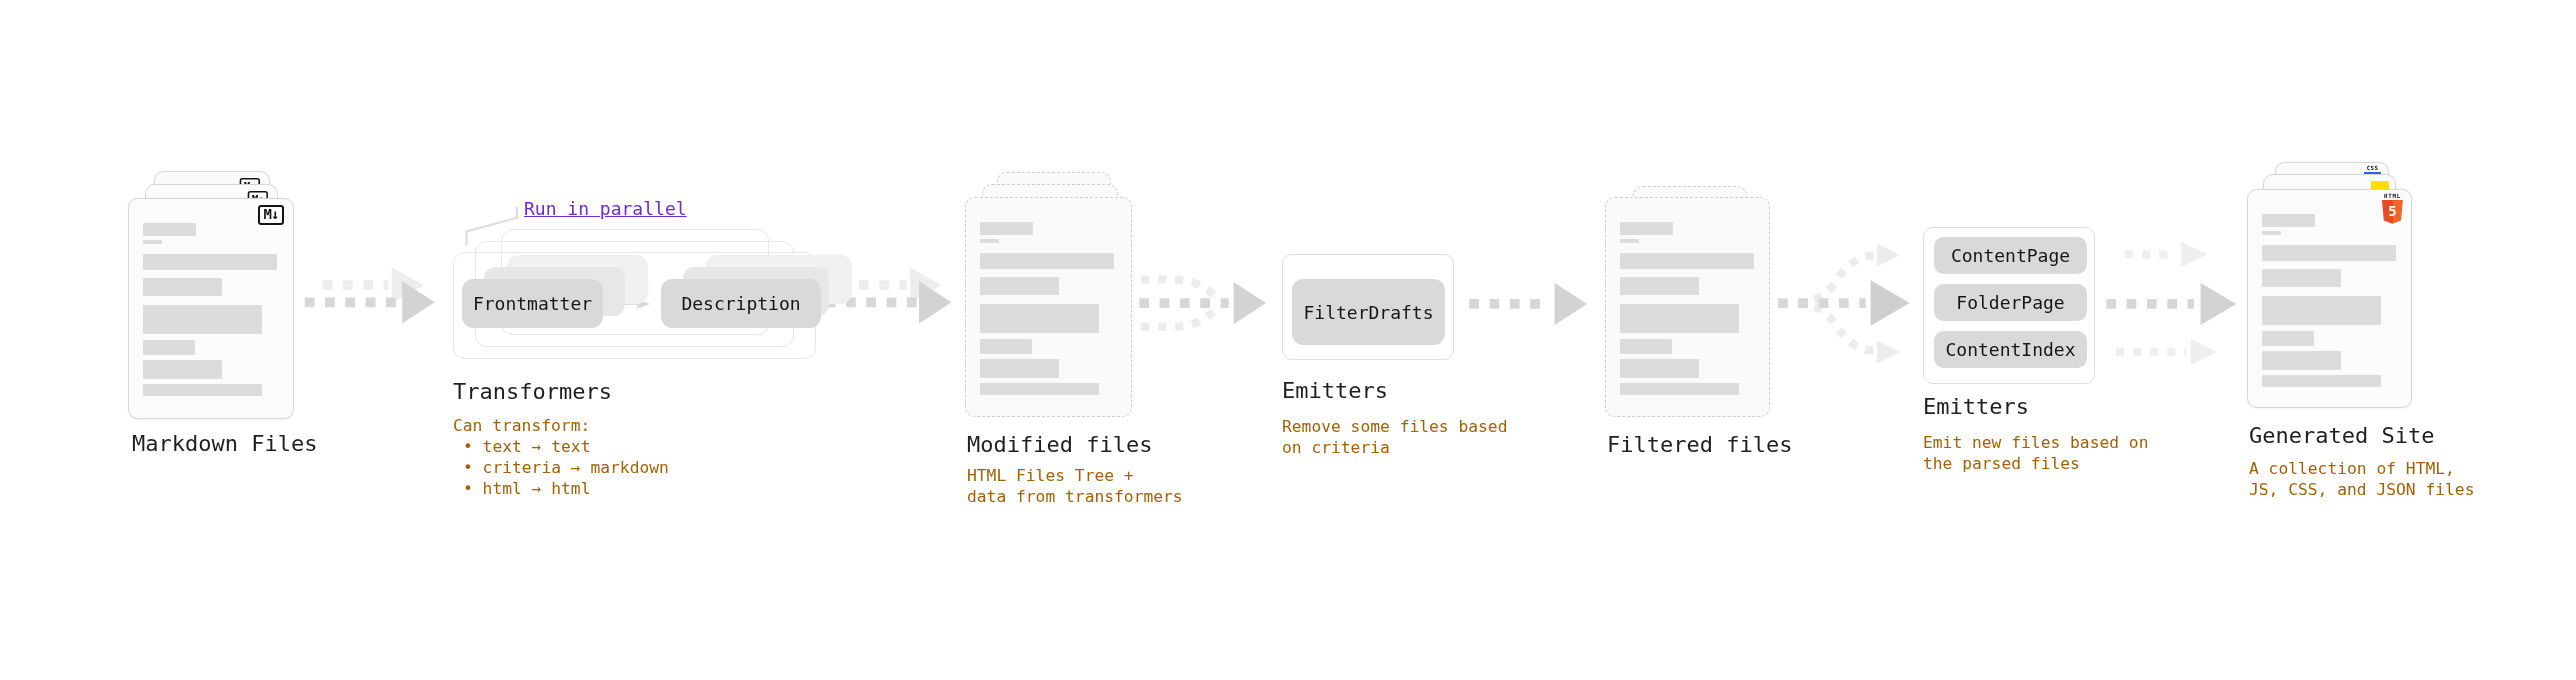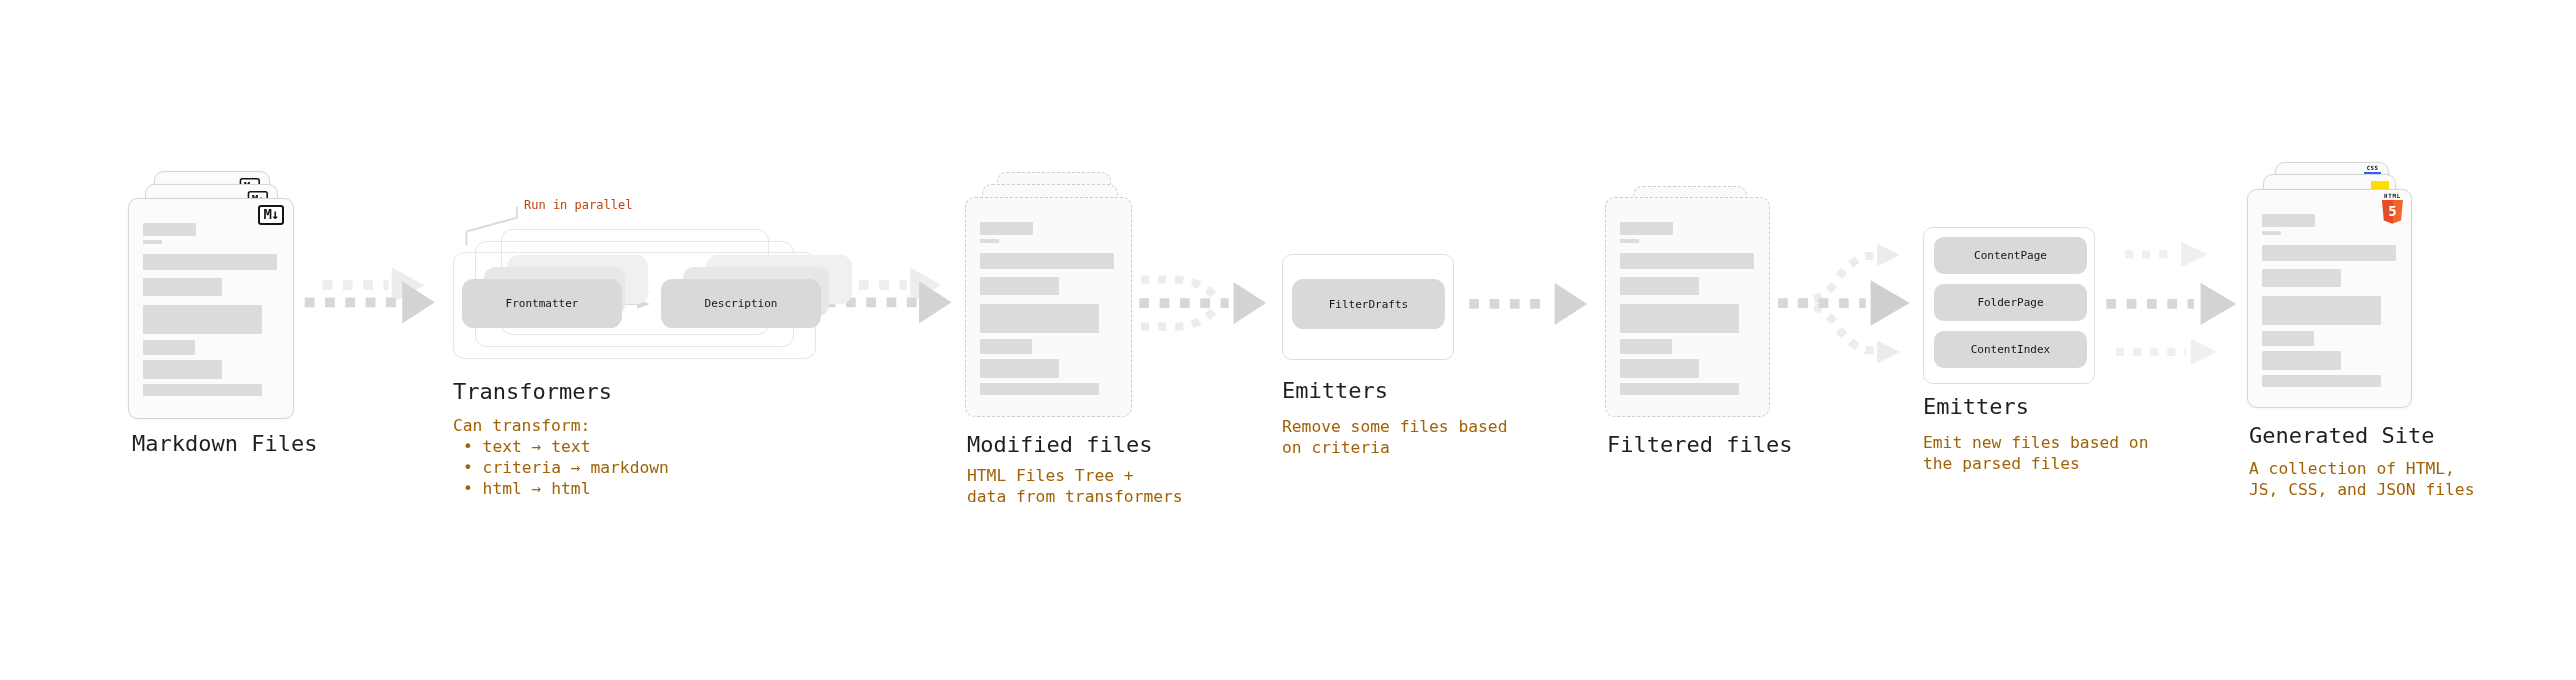--- a/index.html
+++ b/index.html
@@ -41,31 +41,31 @@
     background:linear-gradient(90deg,#e44d26 50%,#f16529 50%);
     clip-path:polygon(0 0,100% 0,91% 86%,50% 100%,9% 86%);
     color:#ffffff; font-size:14px; font-weight:bold; line-height:22px;
   }
 
   
   .frame { position:absolute; border:1.6px solid #e6e6e6; border-radius:11.4px; background:transparent; }
   .pill {
     position:absolute; background:#d9d9d9; border-radius:11.4px;
     display:flex; align-items:center; justify-content:center;
-    font-size:11px; color:#161616; white-space:nowrap;
+    font-size:18px; color:#161616; white-space:nowrap;
   }
   .pill.ghost1 { background:#e7e7e7; }
   .pill.ghost2 { background:#f0f0f0; }
 
   .panel { position:absolute; border:1.6px solid #dddddd; border-radius:9.8px; background:#ffffff; }
 
   
   .heading { position:absolute; font-size:22px; color:#1f1f1f; white-space:nowrap; }
   .body-text { position:absolute; font-size:16.3px; color:#a16207; white-space:nowrap; line-height:20.3px; }
-  .callout { position:absolute; font-size:12px; color:#c2410c; white-space:nowrap; }
+  .callout { position:absolute; font-size:18px; color:#6d28d9; white-space:nowrap;text-decoration:underline; }
 
   svg.overlay { position:absolute; left:0; top:0; z-index:0; }
   .layer { z-index:2; }
 </style>
 </head>
 <body>
 
 <svg class="overlay" width="2576" height="681" viewBox="0 0 3170 838">
 
   <g>
@@ -151,21 +151,21 @@
 
 <div class="abs layer">
   <div class="callout" style="left:524px;top:198px">Run in parallel</div>
 
   <div class="frame" style="left:501px;top:229px;width:268px;height:106px"></div>
   <div class="frame" style="left:475px;top:241px;width:319px;height:106px"></div>
   <div class="frame" style="left:453px;top:252px;width:363px;height:107px"></div>
 
   <div class="pill ghost2" style="left:507px;top:255px;width:141px;height:49px"></div>
   <div class="pill ghost1" style="left:484px;top:267px;width:141px;height:49px"></div>
-  <div class="pill" style="left:462px;top:279px;width:160px;height:49px">Frontmatter</div>
+  <div class="pill" style="left:462px;top:279px;width:141px;height:49px">Frontmatter</div>
 
   <div class="pill ghost2" style="left:706px;top:255px;width:146px;height:49px"></div>
   <div class="pill ghost1" style="left:683px;top:267px;width:146px;height:49px"></div>
   <div class="pill" style="left:661px;top:279px;width:160px;height:49px">Description</div>
 
   <div class="heading" style="left:453px;top:379px">Transformers</div>
   <div class="body-text" style="left:453px;top:416px">Can transform:</div>
   <div class="body-text" style="left:463px;top:437px">• text → text</div>
   <div class="body-text" style="left:463px;top:458px">• criteria → markdown</div>
   <div class="body-text" style="left:463px;top:479px">• html → html</div>
@@ -184,21 +184,21 @@
       <div class="bar" style="top: 161px; width: 79px; height: 18.7px;"></div>
       <div class="bar" style="top: 185px; width: 119px; height: 12.2px;"></div>
     </div>
   <div class="heading" style="left:967px;top:432px">Modified files</div>
   <div class="body-text" style="left:967px;top:466px">HTML Files Tree +</div>
   <div class="body-text" style="left:967px;top:487px">data from transformers</div>
 </div>
 
 <div class="abs layer">
   <div class="panel" style="left:1282px;top:254px;width:172px;height:106px"></div>
-  <div class="pill" style="left:1292px;top:279px;width:153px;height:50px">FilterDrafts</div>
+  <div class="pill" style="left:1292px;top:279px;width:153px;height:66px">FilterDrafts</div>
   <div class="heading" style="left:1282px;top:378px">Emitters</div>
   <div class="body-text" style="left:1282px;top:417px">Remove some files based</div>
   <div class="body-text" style="left:1282px;top:438px">on criteria</div>
 </div>
 
 <div class="abs layer">
   <div class="doc dashed" style="left:1633px;top:186px;width:114px;height:221px;z-index:1"></div>
   <div class="doc dashed doc-with-bars" style="left:1605px;top:197px;width:165px;height:220px;z-index:2">
       <div class="bar" style="top: 24.4px; width: 53px; height: 12.2px;"></div>
       <div class="bar" style="top: 41px; width: 18.7px; height: 4.1px;"></div>

